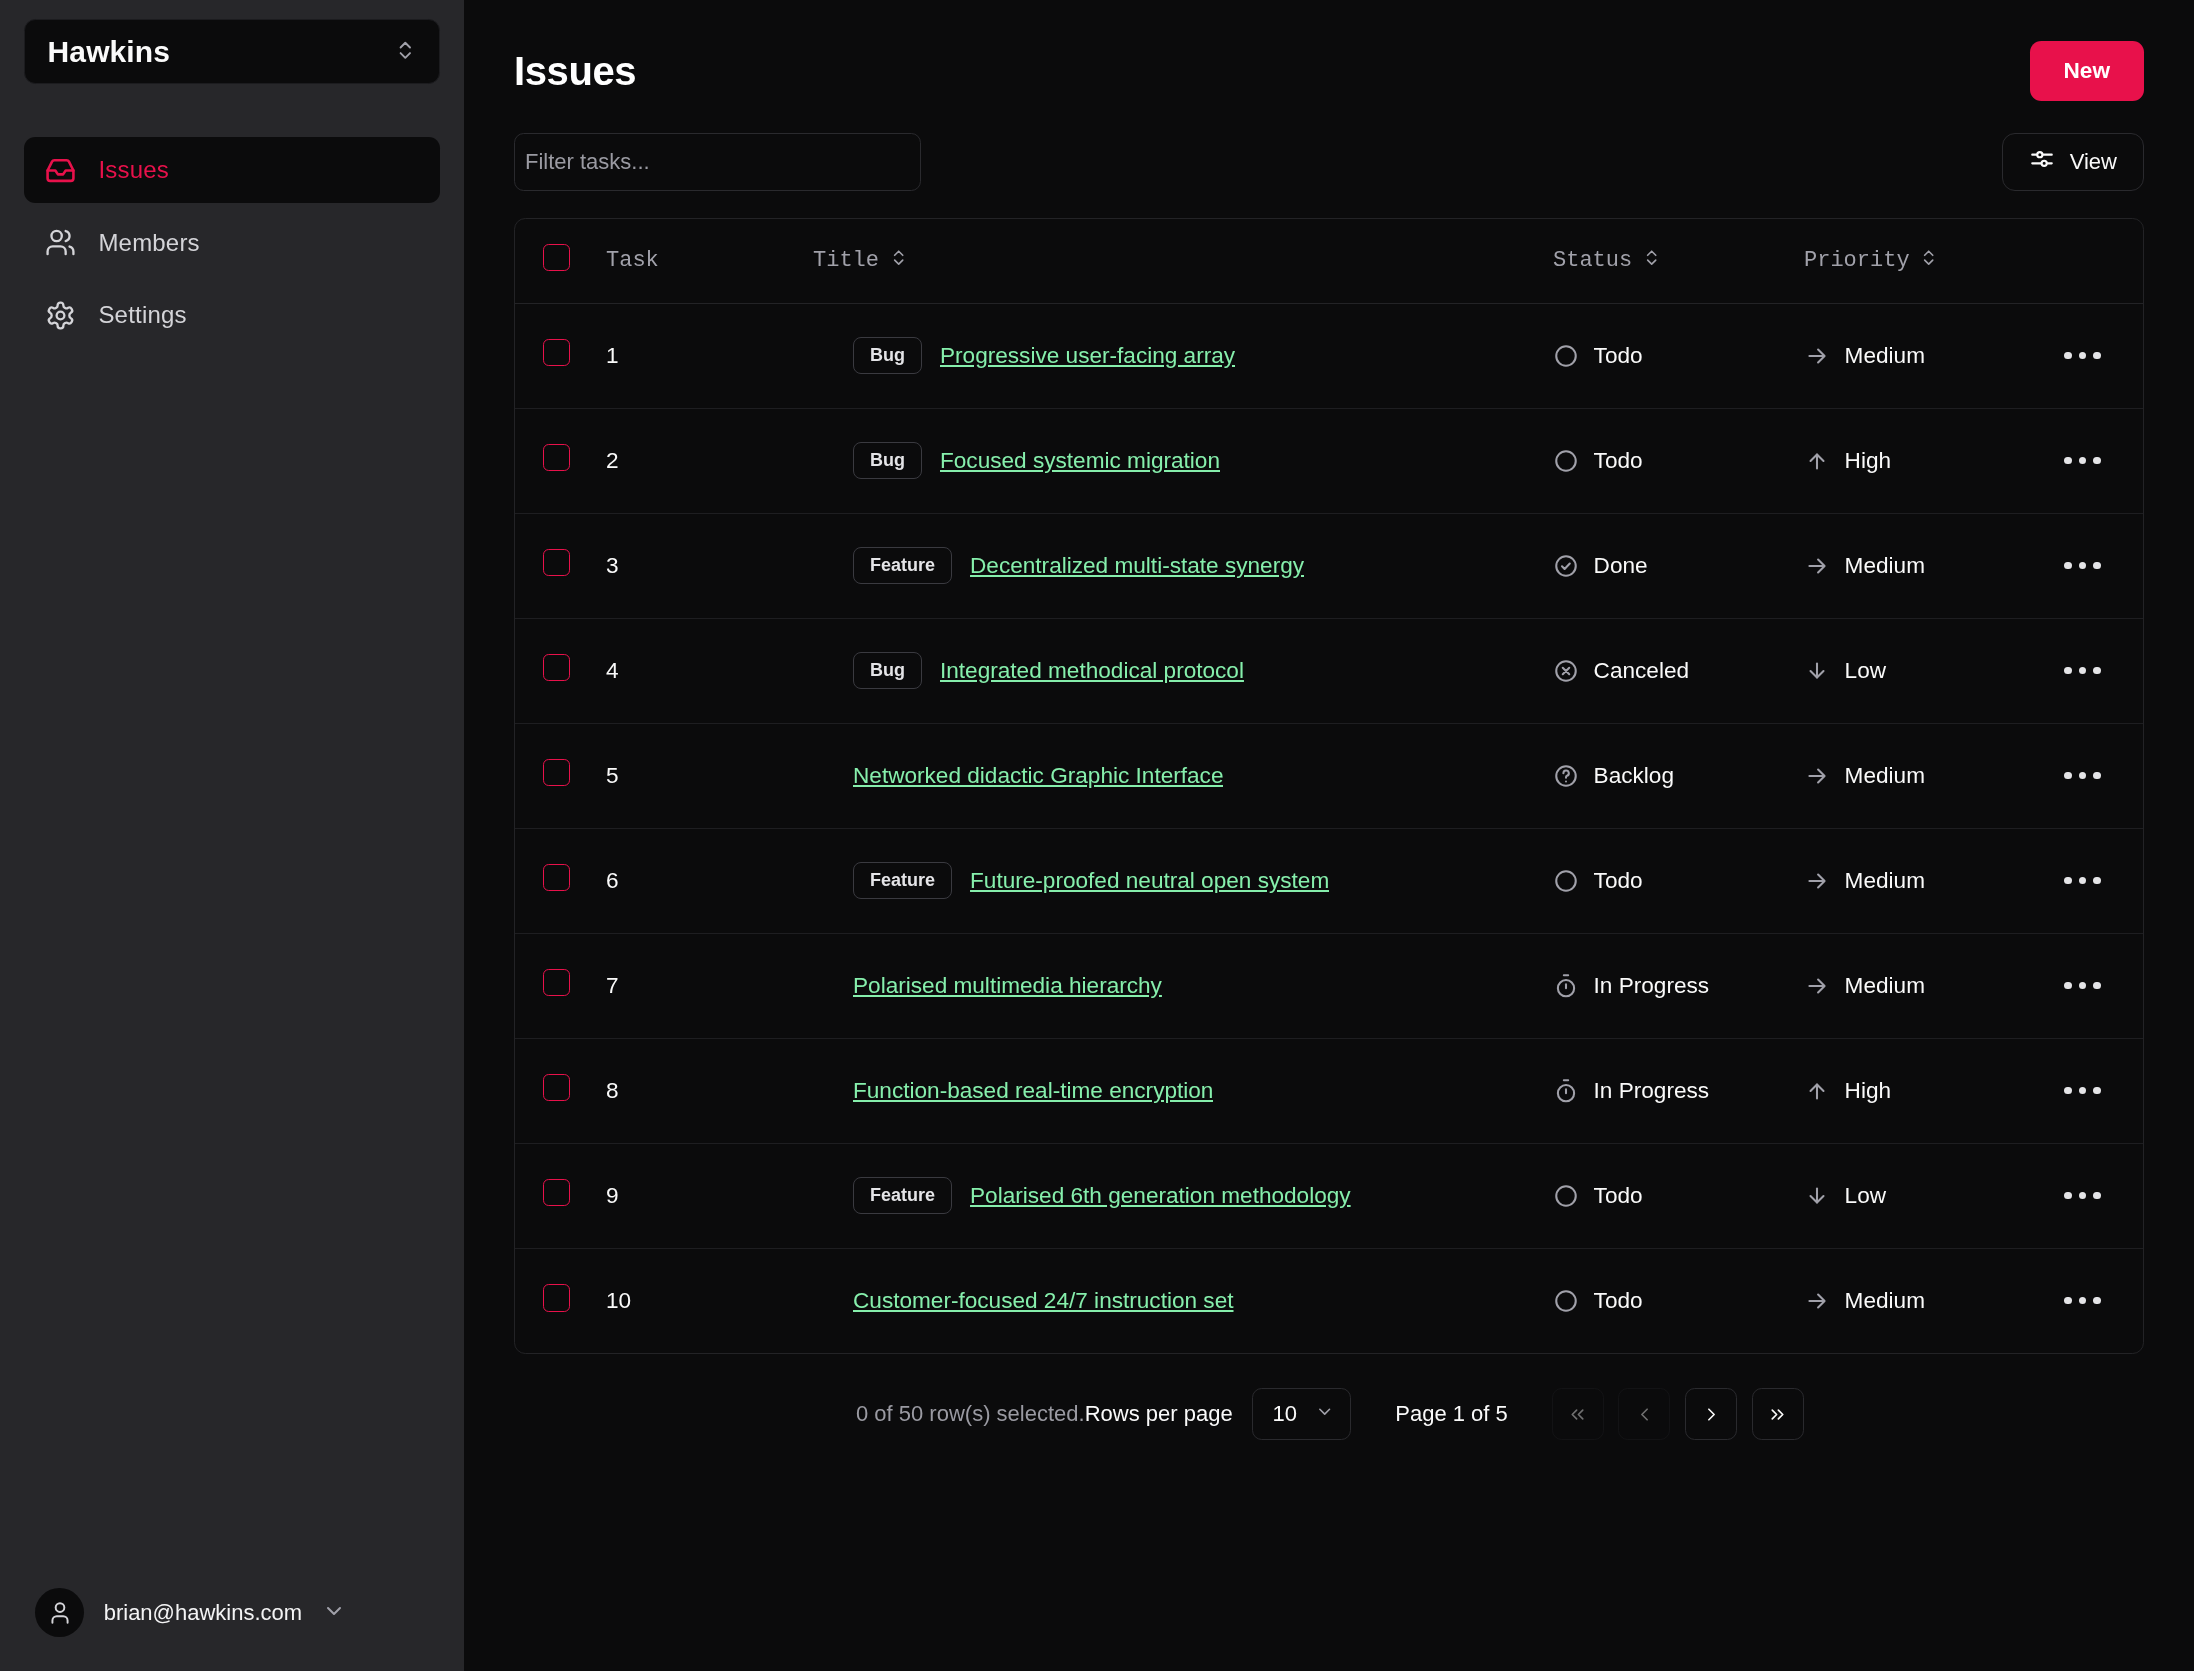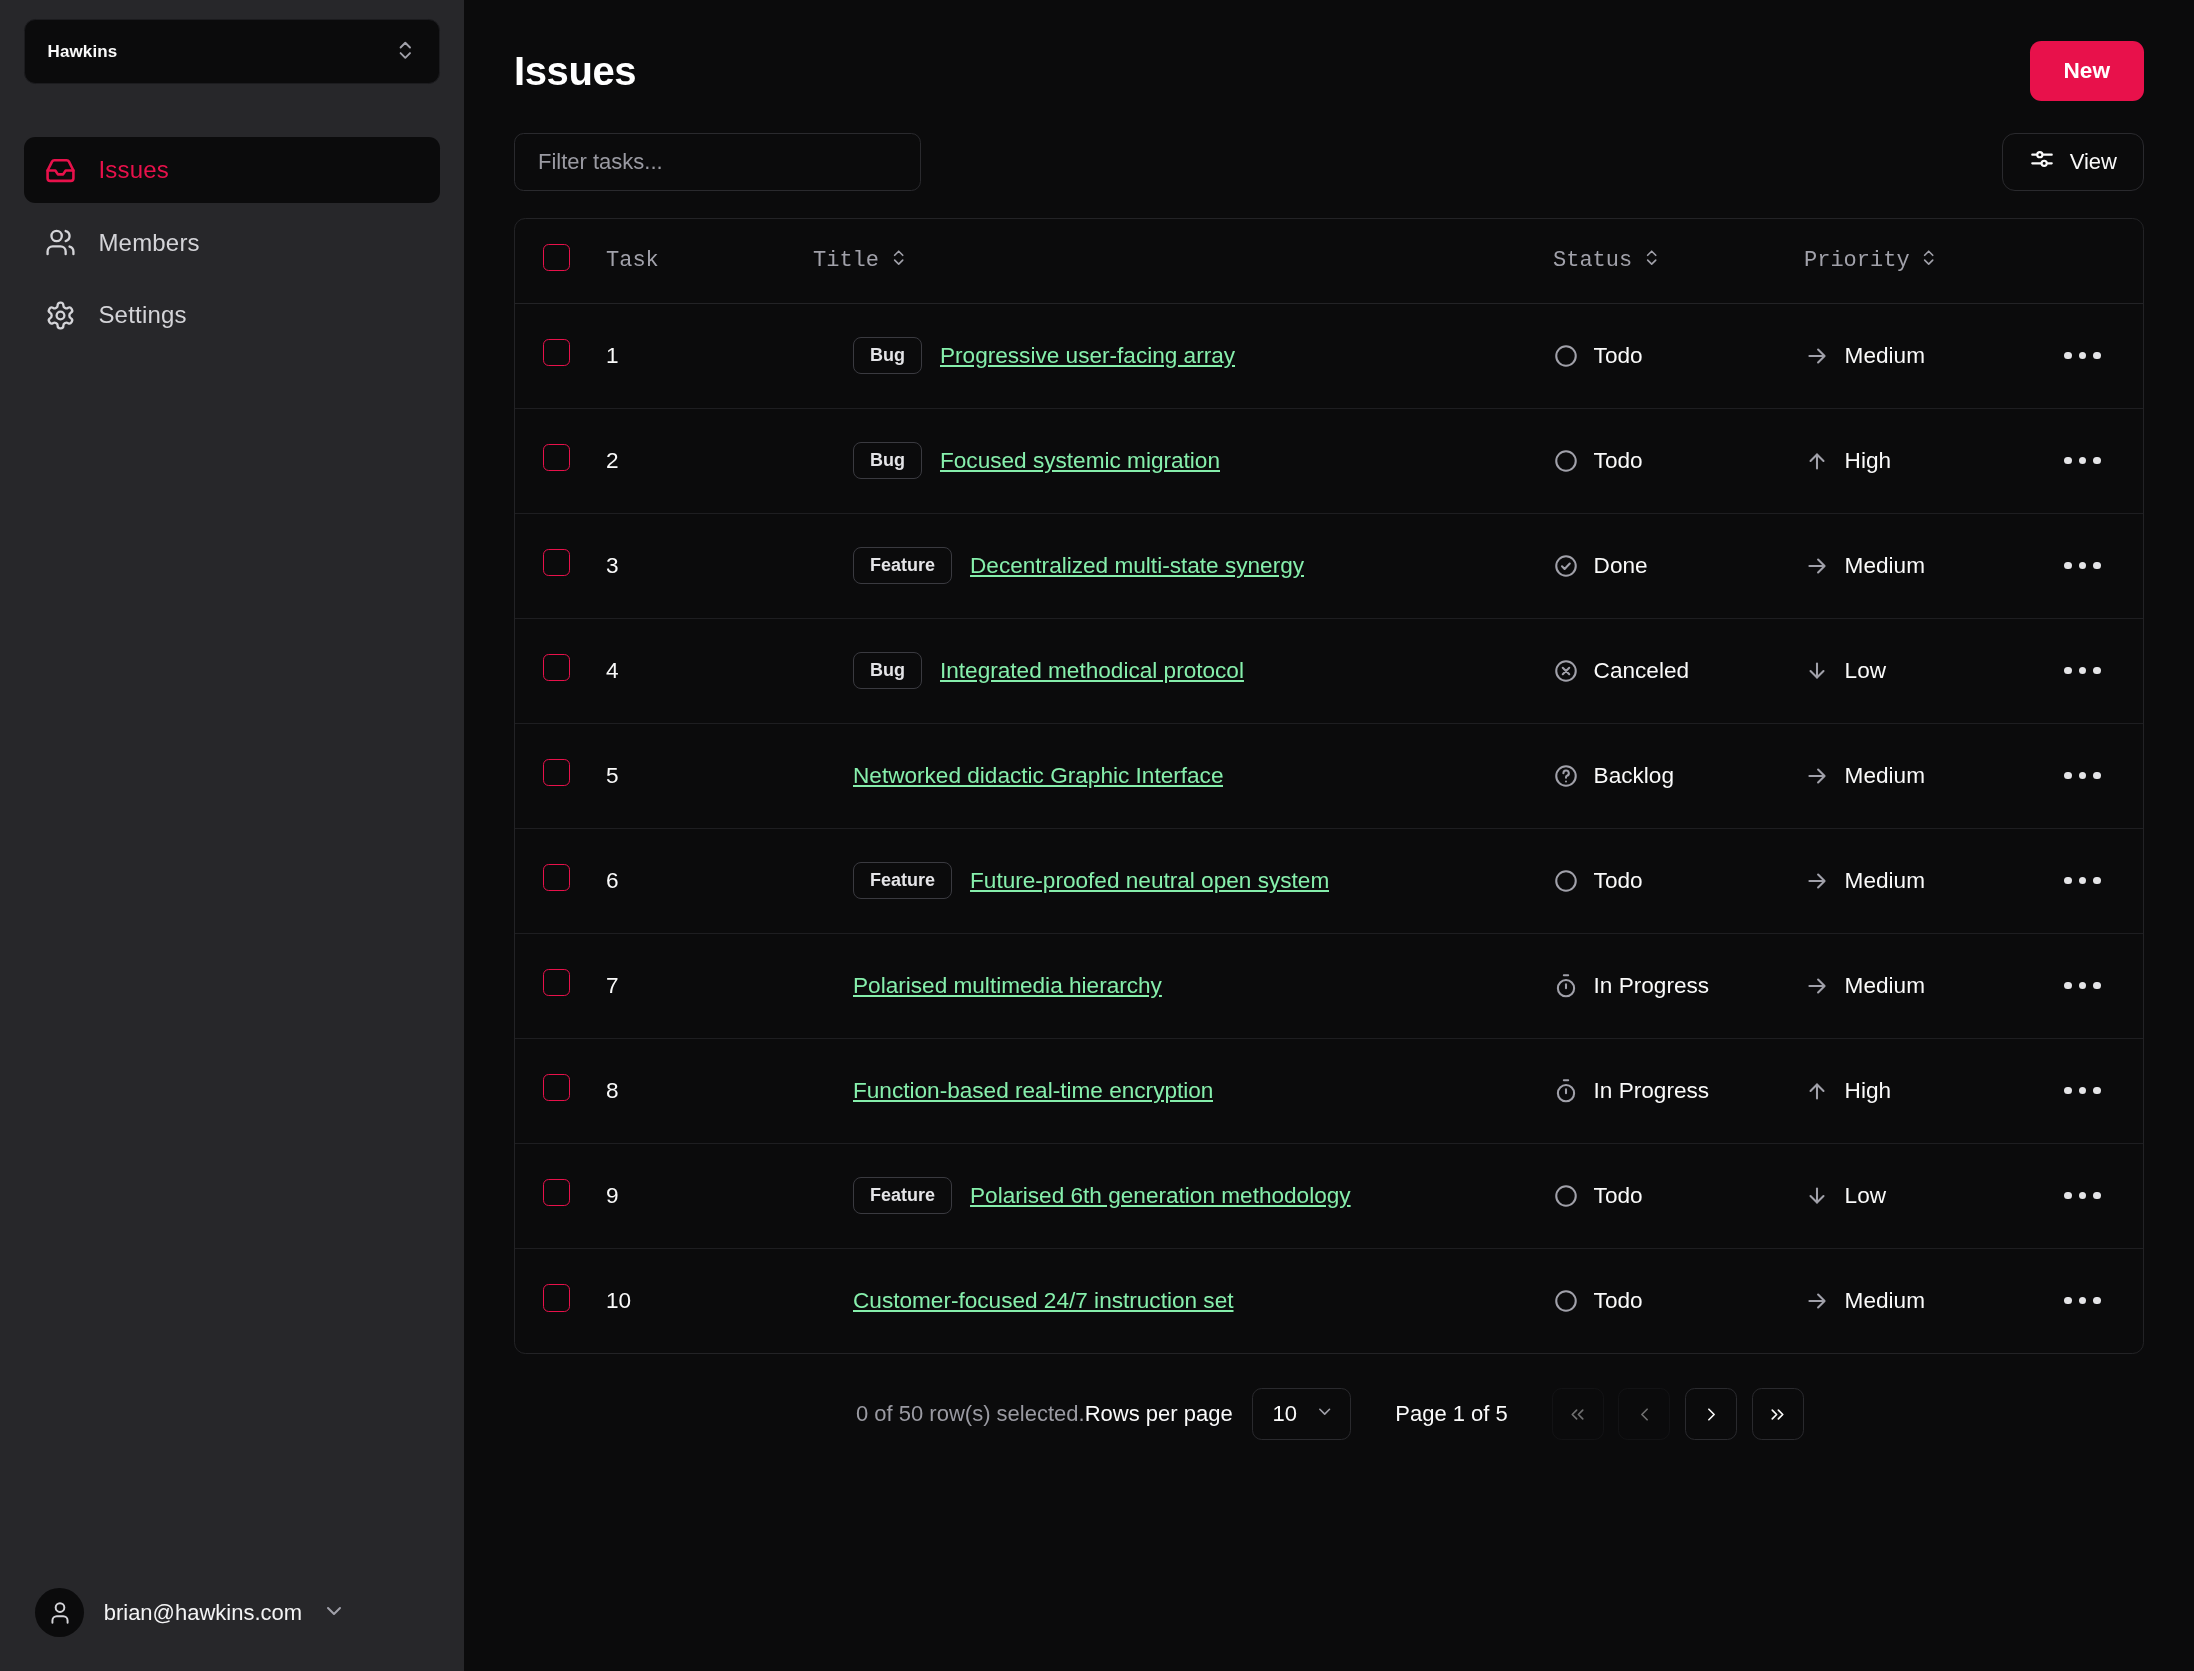--- a/index.html
+++ b/index.html
@@ -22,21 +22,21 @@
   }
   .team-switcher {
     height: 65px;
     background: #0b0b0c;
     border-radius: 11.3px;
     display: flex; align-items: center; justify-content: space-between;
     padding: 0 22.6px;
     cursor: pointer;
     border: 0.8px solid #1c1c1f;
   }
-  .team-name { color: #fafafa; font-size: 17px; font-weight: 700; letter-spacing: 0.1px; }
+  .team-name { color: #fafafa; font-size: 30px; font-weight: 700; letter-spacing: 0.1px; }
   .nav { margin-top: 53px; display: flex; flex-direction: column; gap: 6.5px; }
   .nav-item {
     height: 66px; border-radius: 11.3px;
     display: flex; align-items: center; gap: 21px;
     padding: 0 19.4px; cursor: pointer;
   }
   .nav-item.active { background: #0b0b0c; }
   .nav-label { font-size: 24px; color: #d4d4d8; font-weight: 400; letter-spacing: 0.2px; }
   .nav-item.active .nav-label { color: #e8114b; font-weight: 500; }
   .nav-icon { width: 34px; height: 34px; display: flex; align-items: center; justify-content: center; flex: 0 0 34px; }
@@ -78,21 +78,21 @@
 
   .toolbar {
     display: flex; align-items: center; justify-content: space-between;
     margin-bottom: 27.5px;
   }
   .filter-input {
     width: 407px; height: 58px;
     background: #0b0b0c;
     border: 0.8px solid #2a2a2e; border-radius: 9.7px;
     color: #e4e4e7; font-size: 22px;
-    padding: 0 23px;
+    padding: 0 10px;
     font-family: "Liberation Sans", sans-serif;
     outline: none;
   }
   .filter-input::placeholder { color: #9a9aa2; }
   .btn-view {
     display: flex; align-items: center; gap: 14.6px;
     height: 58px; padding: 0 26px;
     background: #0b0b0c; border: 0.8px solid #2a2a2e; border-radius: 13px;
     color: #fafafa; font-size: 22px; font-weight: 500; cursor: pointer;
     font-family: "Liberation Sans", sans-serif;

